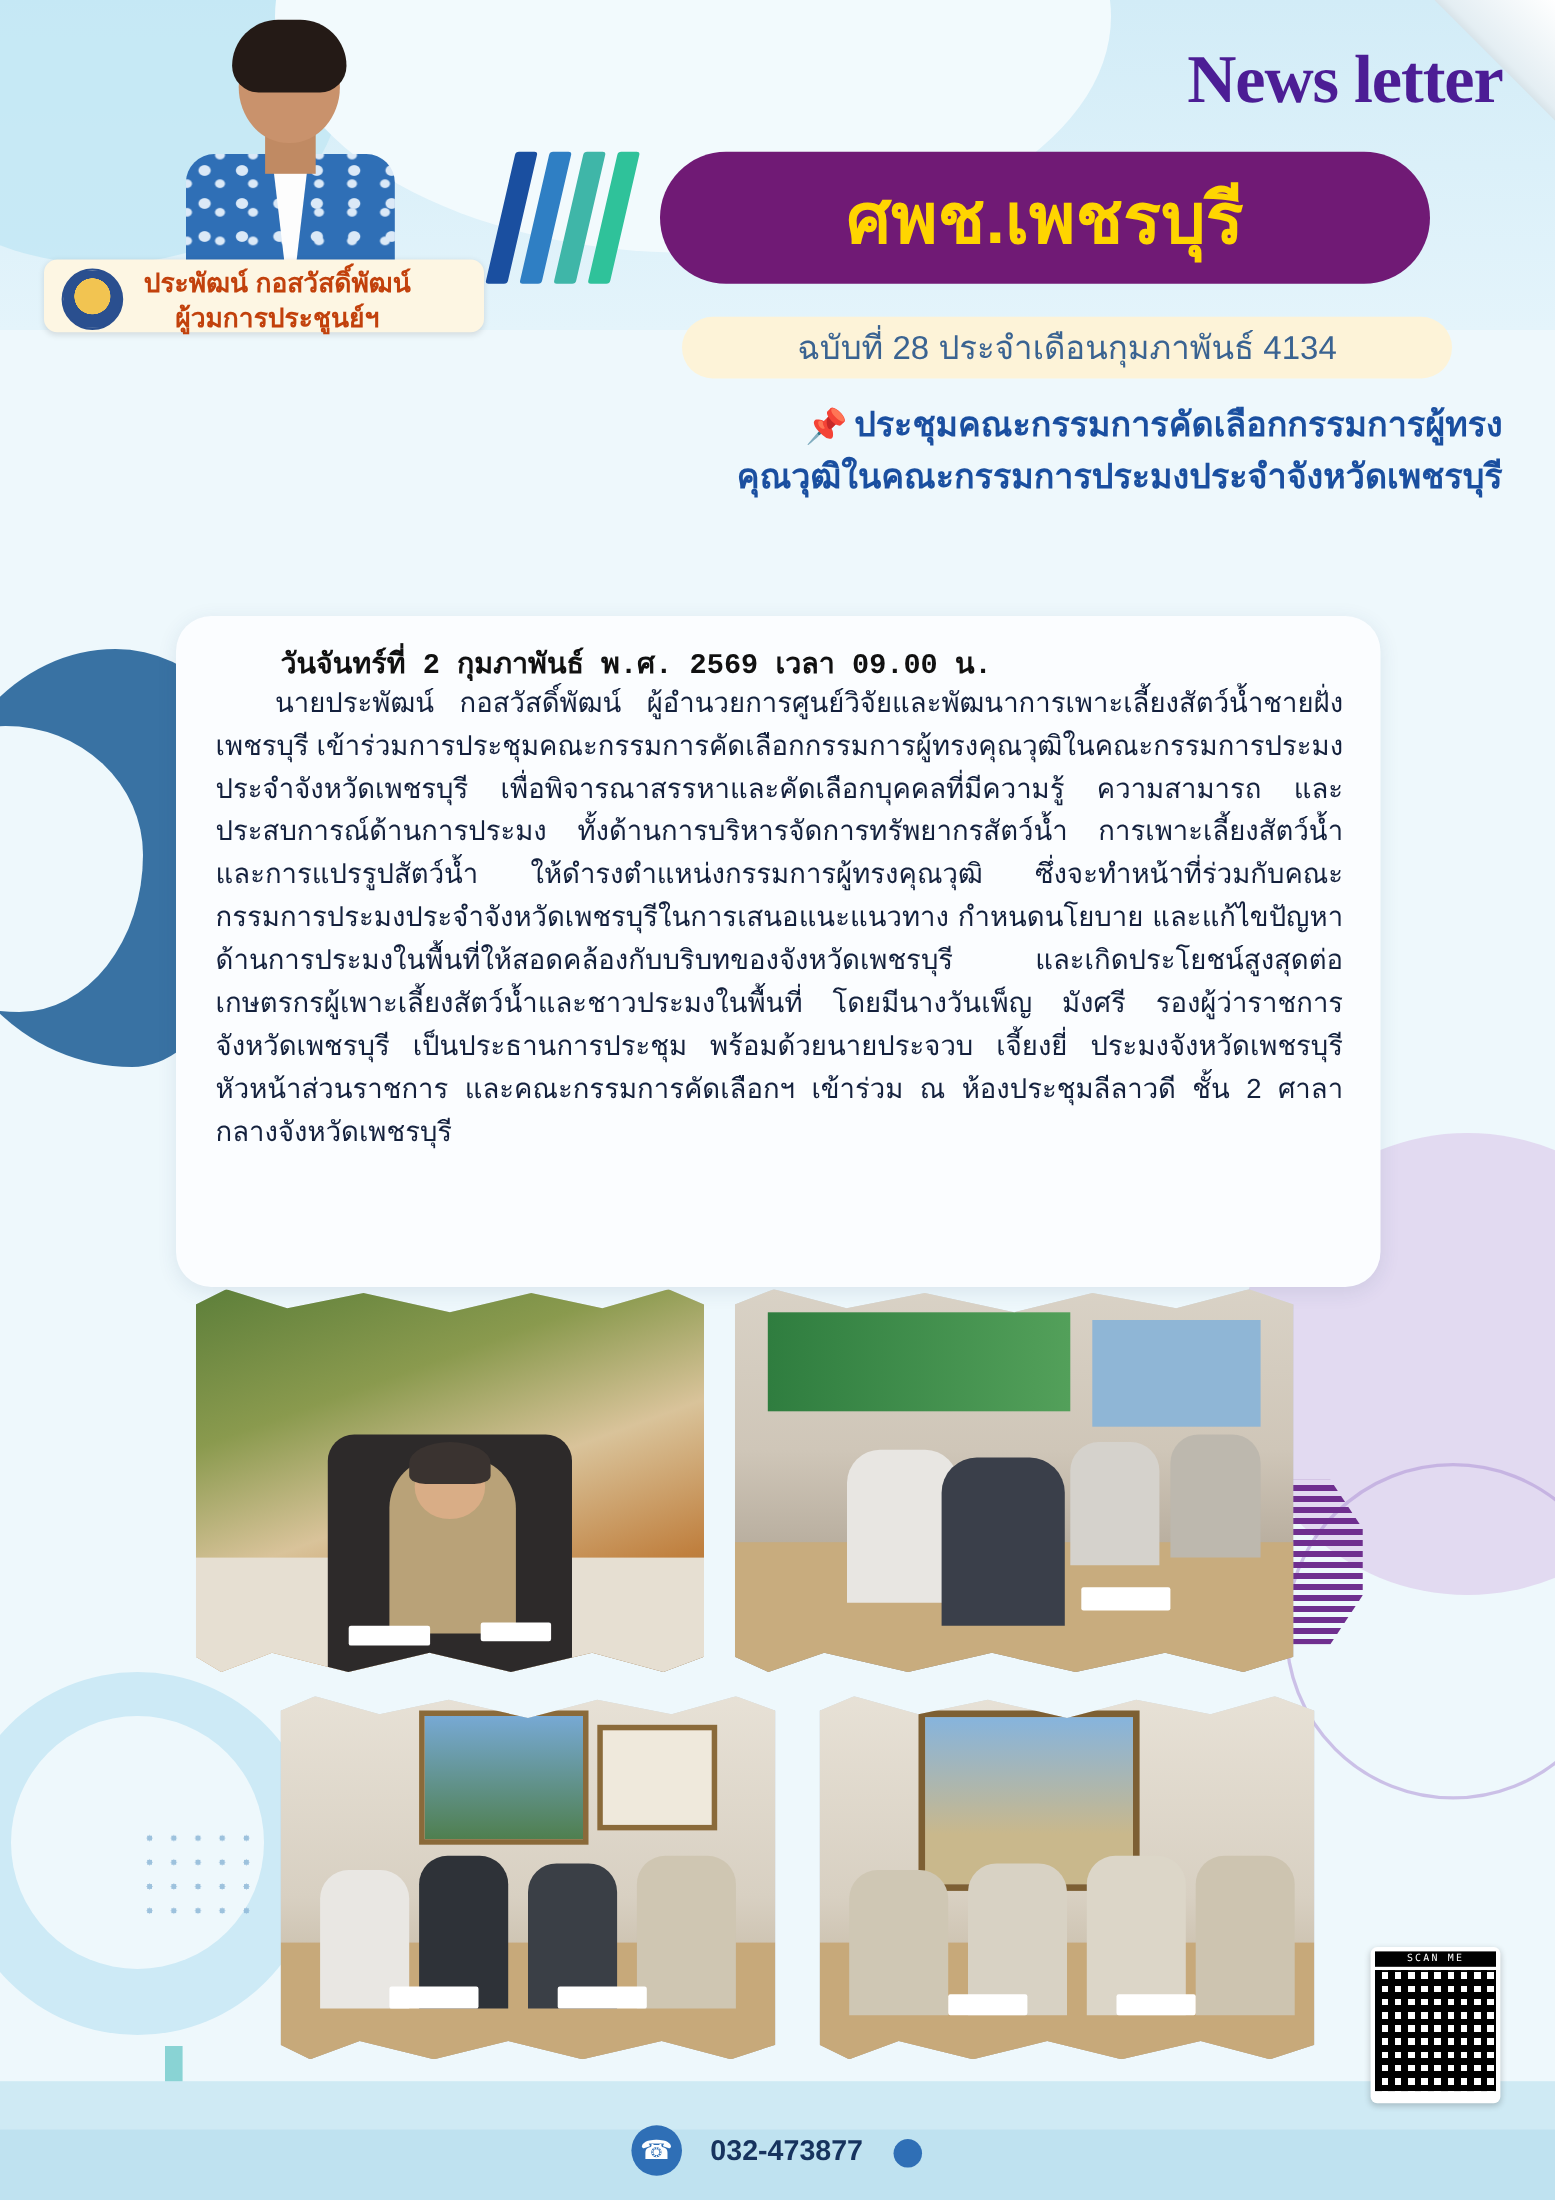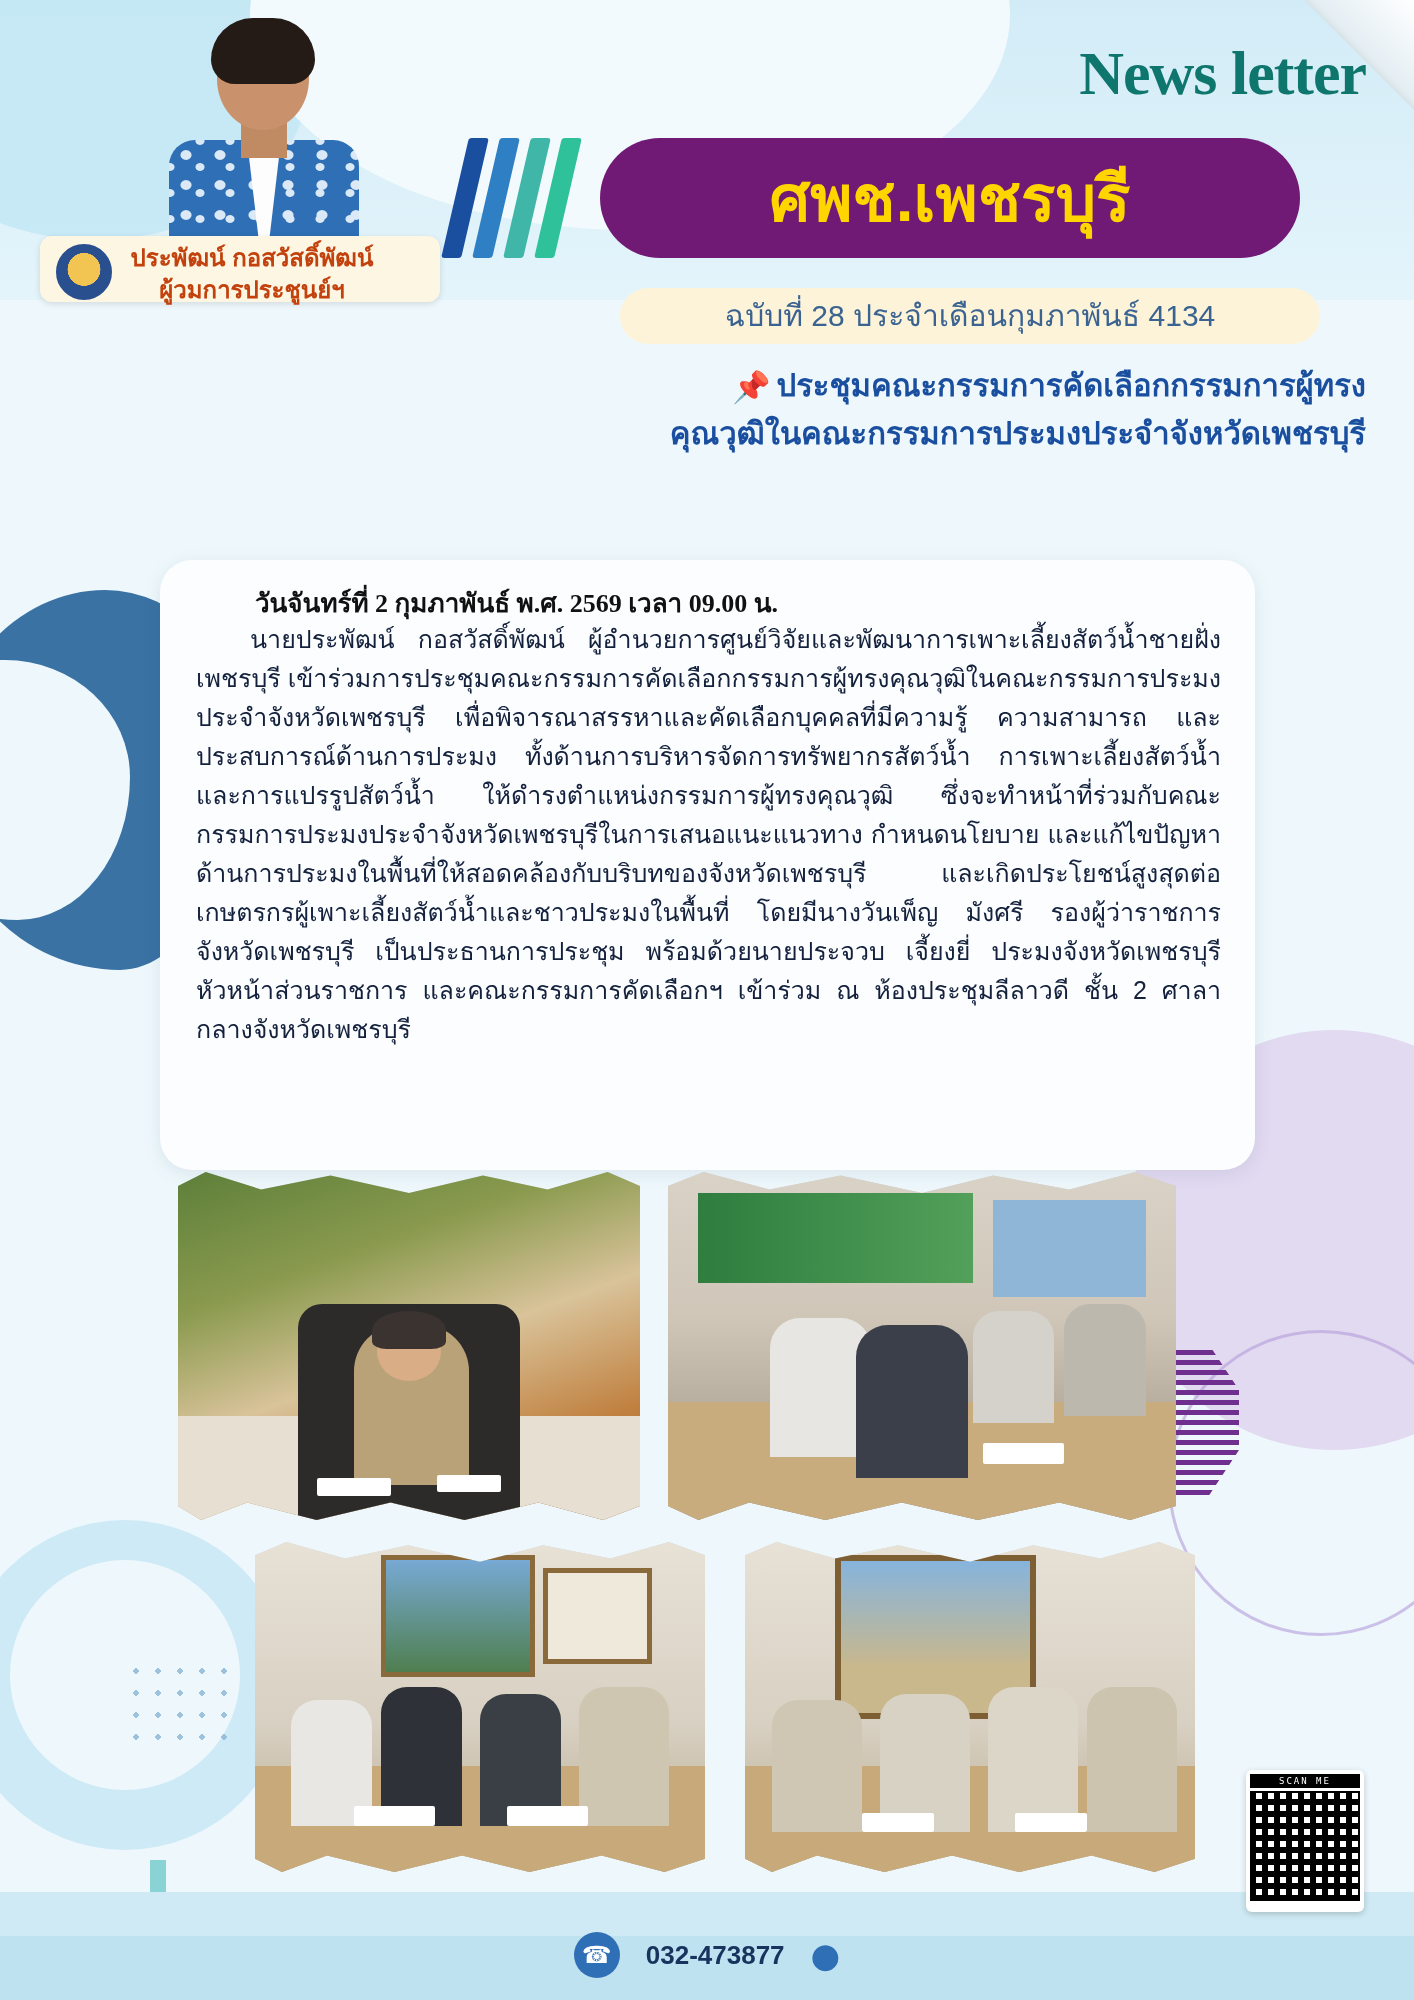--- a/index.html
+++ b/index.html
@@ -56,39 +56,39 @@
 
   .badge-name{position:absolute;left:40px;top:236px;width:400px;height:66px;background:#fdf6e3;
     border-radius:12px;box-shadow:0 2px 6px rgba(0,0,0,.12);}
   .badge-seal{position:absolute;left:56px;top:244px;width:52px;height:52px;border-radius:50%;
     background:radial-gradient(circle at 50% 45%,#f2c451 0 42%,#2a4f8f 43% 100%);
     border:2px solid #2a4f8f;}
   .badge-text{position:absolute;left:102px;top:242px;width:300px;text-align:center;
     font-family:"Liberation Sans",sans-serif;font-size:24px;font-weight:700;color:#c2410c;line-height:1.35;}
 
   .newsletter-title{position:absolute;right:48px;top:38px;font-family:"Liberation Serif",serif;
-    font-size:62px;font-weight:700;color:#0f766e;letter-spacing:-1px;}
+    font-size:62px;font-weight:700;color:#4c1d95;letter-spacing:-1px;}
   .stripes{position:absolute;left:455px;top:138px;width:180px;height:120px;display:flex;gap:11px;transform:skewX(-13deg);}
   .stripes i{display:block;width:20px;height:120px;border-radius:3px;}
   .title-pill{position:absolute;left:600px;top:138px;width:700px;height:120px;background:#701a75;
     border-radius:60px;display:flex;align-items:center;justify-content:center;}
   .title-pill span{font-family:"Liberation Sans",sans-serif;font-weight:700;font-size:64px;color:#ffd500;}
   .issue-pill{position:absolute;left:620px;top:288px;width:700px;height:56px;background:#fdf3d8;border-radius:28px;}
   .issue-text{position:absolute;left:620px;top:292px;width:700px;text-align:center;font-size:30px;color:#3a6391;
     font-family:"Liberation Sans",sans-serif;}
 
   .headline{position:absolute;right:48px;top:362px;width:700px;text-align:right;
     font-size:31px;line-height:1.55;font-weight:700;color:#1a4fa0;font-family:"Liberation Sans",sans-serif;}
   .pin{display:inline-block;transform:translateY(2px);margin-right:6px;}
 
   
   .card{position:absolute;left:160px;top:560px;width:1095px;height:610px;background:#fbfdff;
     border-radius:32px;box-shadow:0 4px 18px rgba(40,70,110,.10);}
   .card-date{position:absolute;left:255px;top:582px;font-size:26px;font-weight:700;color:#111;
-    font-family:Liberation Serif, serif;}
+    font-family:Liberation Mono, monospace;}
   .card-body{position:absolute;left:196px;top:620px;width:1025px;font-size:25px;line-height:1.56;
     color:#14213d;text-align:justify;text-justify:inter-word;font-family:"Liberation Sans",sans-serif;}
   .card-body .indent{display:inline-block;width:54px;}
 
   
   .photo{position:absolute;background:#cfd8de;box-shadow:0 3px 10px rgba(0,0,0,.22);overflow:hidden;}
   .ph1{left:178px;top:1172px;width:462px;height:348px;
     clip-path:polygon(0 4%,6% 0,18% 5%,33% 1%,50% 6%,66% 1%,80% 5%,93% 0,100% 4%,100% 96%,92% 100%,78% 95%,62% 100%,46% 95%,30% 100%,15% 95%,5% 100%,0 96%);}
   .ph2{left:668px;top:1172px;width:508px;height:348px;
     clip-path:polygon(0 4%,7% 0,20% 5%,34% 1%,50% 6%,64% 1%,79% 5%,92% 0,100% 4%,100% 96%,91% 100%,77% 95%,61% 100%,46% 95%,31% 100%,16% 95%,6% 100%,0 96%);}

